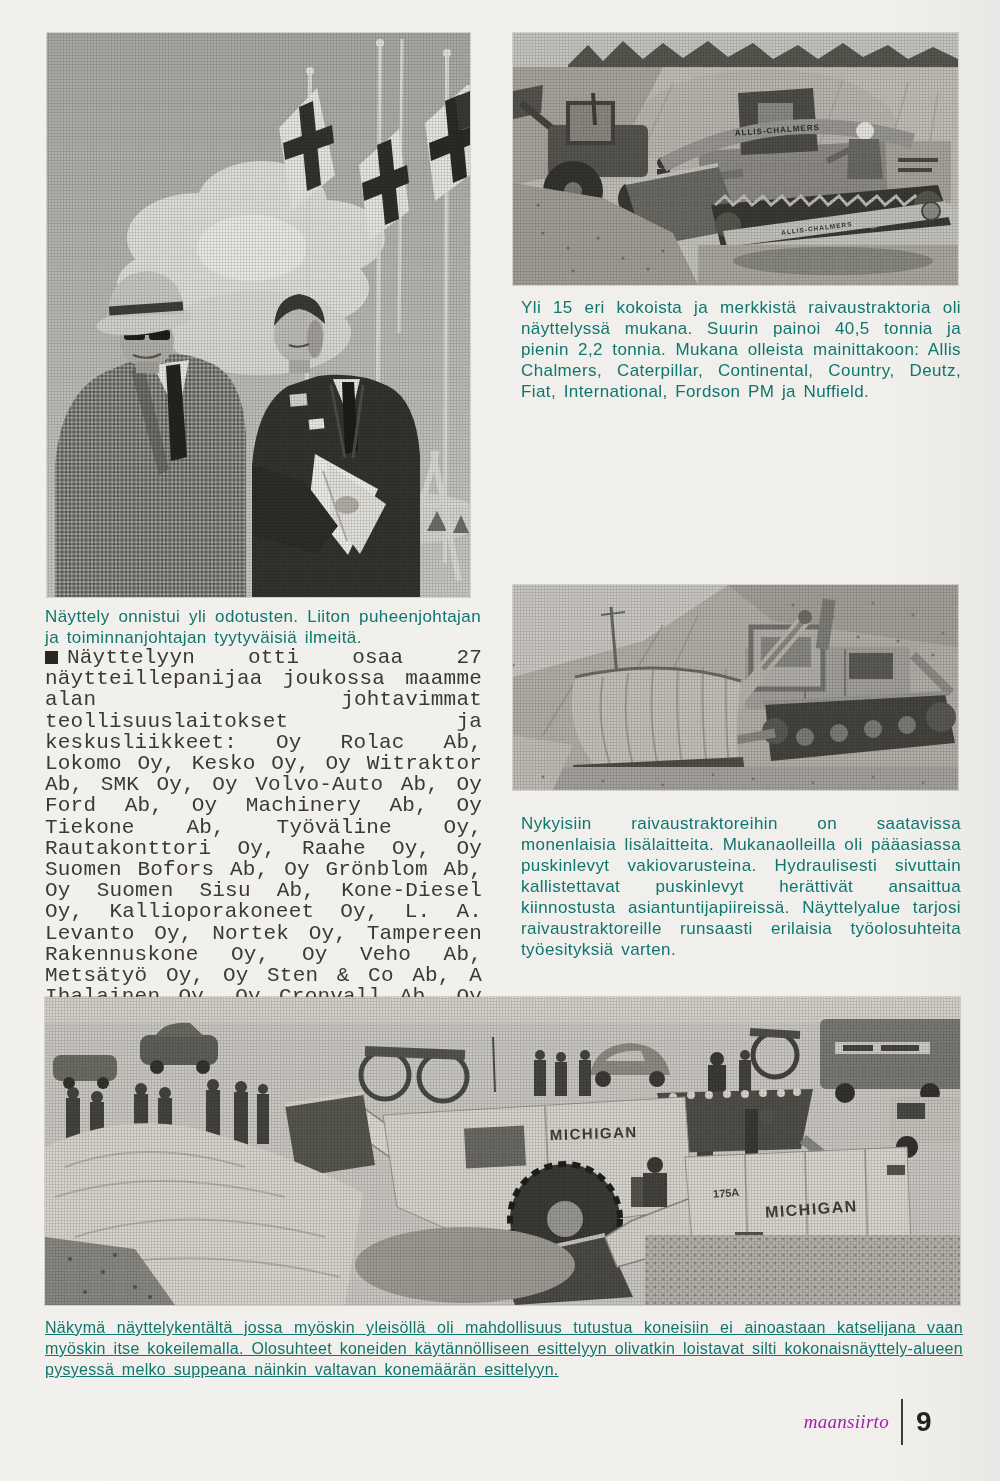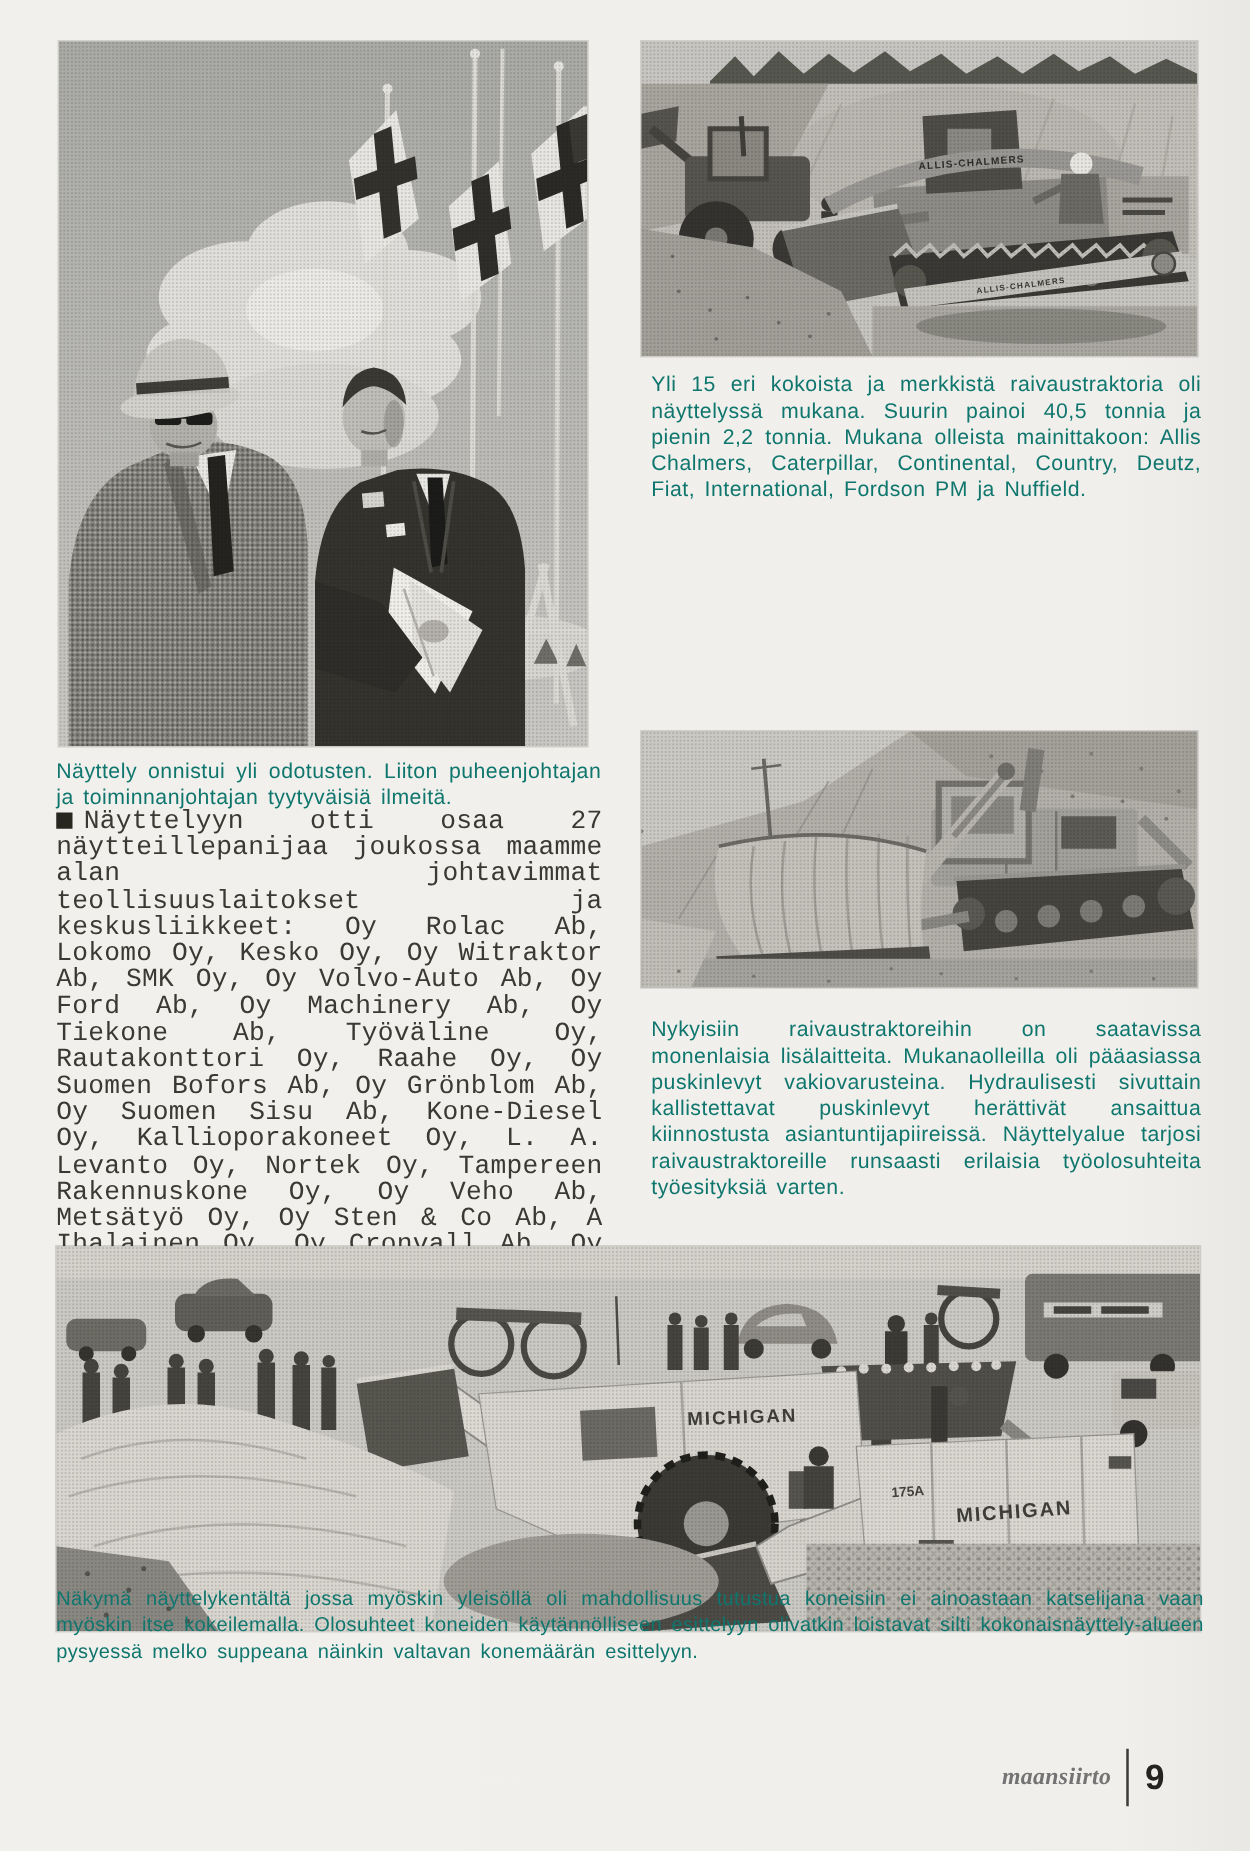--- a/index.html
+++ b/index.html
@@ -24,22 +24,22 @@
     font-size:21px;line-height:21.2px;color:#3b3933;text-align:justify;
     letter-spacing:.2px;word-spacing:1px;
   }
   .bullet{display:inline-block;width:13px;height:13px;background:#27261f;
     margin-right:9px;position:relative;top:1px;}
   .footer{
     position:absolute;top:1396px;left:640px;width:320px;height:52px;
     display:flex;align-items:center;justify-content:flex-end;
   }
   .footer .mag{
-    font-family:"Liberation Serif","DejaVu Serif",serif;font-style:italic;font-weight:bold;
-    font-size:19px;color:#737373;letter-spacing:.3px;
+    font-family:"Liberation Serif","DejaVu Serif",serif;font-style:italic;font-weight:normal;
+    font-size:19px;color:#a21caf;letter-spacing:.3px;
   }
   .footer .bar{width:2px;height:46px;background:#3c3b36;margin:0 13px 0 12px;}
   .footer .pagenum{
     font-size:28px;font-weight:bold;color:#24231f;font-family:"Liberation Sans",sans-serif;
     width:44px;
   }
 </style>
 </head>
 <body>
 
@@ -435,19 +435,19 @@
           <circle cx="105" cy="300" r="2"></circle>
       </g>
       <ellipse cx="420" cy="268" rx="110" ry="38" fill="#9e9c95"></ellipse>
     </g>
     <rect x="600" y="238" width="315" height="70" fill="#b7b5ae"></rect>
     <rect x="600" y="238" width="315" height="70" fill="url(#gravelDots)" opacity="0.85"></rect>
   </svg>
   <div class="grain"></div>
 </div>
 
-<div class="caption wide" style="left:45px;top:1269px;width:918px;">Näkymä näyttelykentältä jossa myöskin yleisöllä oli mahdollisuus tutustua koneisiin ei ainoastaan katselijana vaan myöskin itse kokeilemalla. Olosuhteet koneiden käytännölliseen esittelyyn olivatkin loistavat silti kokonaisnäyttely-alueen pysyessä melko suppeana näinkin valtavan konemäärän esittelyyn.</div>
+<div class="caption wide" style="left:45px;top:1317px;width:918px;text-decoration:underline;">Näkymä näyttelykentältä jossa myöskin yleisöllä oli mahdollisuus tutustua koneisiin ei ainoastaan katselijana vaan myöskin itse kokeilemalla. Olosuhteet koneiden käytännölliseen esittelyyn olivatkin loistavat silti kokonaisnäyttely-alueen pysyessä melko suppeana näinkin valtavan konemäärän esittelyyn.</div>
 
 <div class="footer">
   <span class="mag">maansiirto</span>
   <span class="bar"></span>
   <span class="pagenum">9</span>
 </div>
 
 </body></html>

